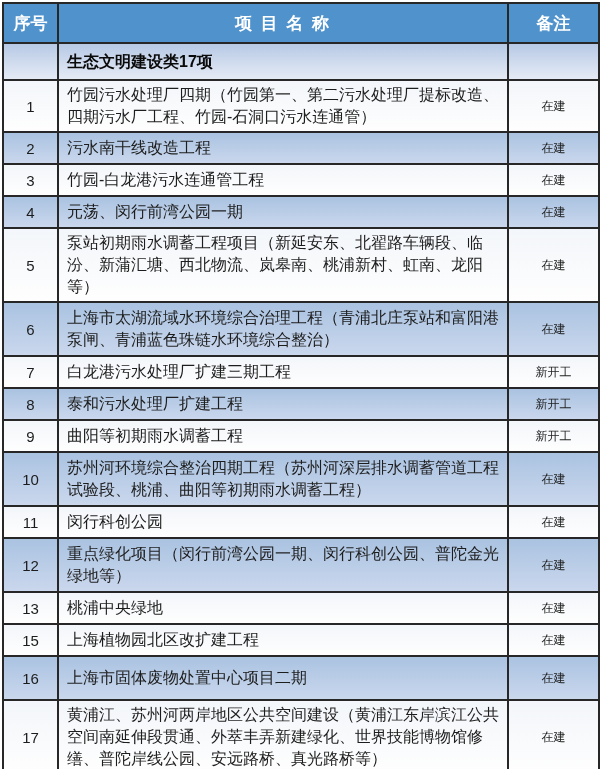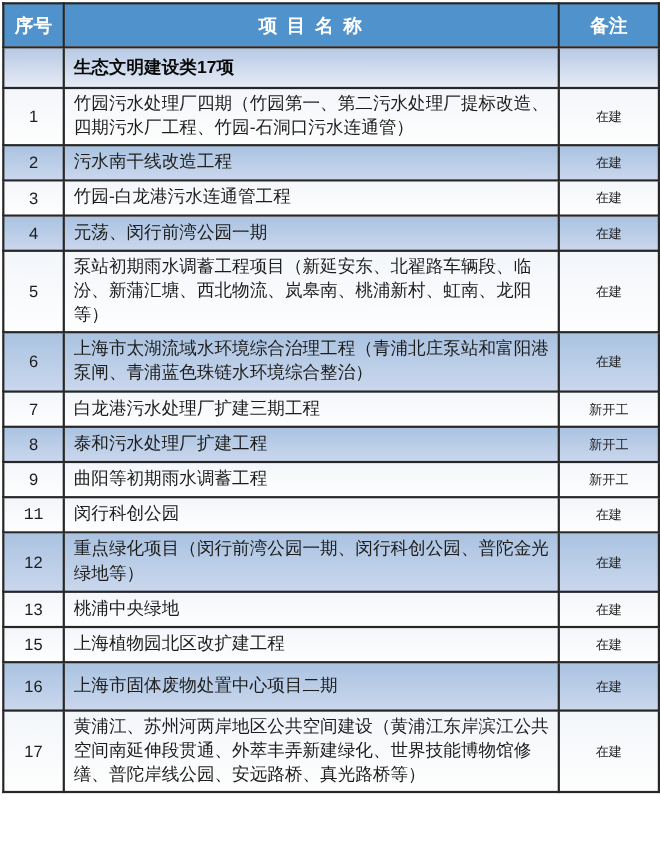--- a/index.html
+++ b/index.html
@@ -144,21 +144,26 @@
         <tr class="alt" style="height: 32px;">
           <td class="idx">8</td>
           <td class="name">泰和污水处理厂扩建工程</td>
           <td class="remark">新开工</td>
         </tr>
         <tr class="plain" style="height: 32px;">
           <td class="idx">9</td>
           <td class="name">曲阳等初期雨水调蓄工程</td>
           <td class="remark">新开工</td>
         </tr>
-        <tr class="plain" style="height: 32px; font-family: Liberation Mono, monospace;">
+        <tr class="alt" style="height: 54px;">
+          <td class="idx">10</td>
+          <td class="name">苏州河环境综合整治四期工程（苏州河深层排水调蓄管道工程试验段、桃浦、曲阳等初期雨水调蓄工程）</td>
+          <td class="remark">在建</td>
+        </tr>
+        <tr class="plain" style="height: 32px;">
           <td class="idx">11</td>
           <td class="name">闵行科创公园</td>
           <td class="remark">在建</td>
         </tr>
         <tr class="alt" style="height: 54px;">
           <td class="idx">12</td>
           <td class="name">重点绿化项目（闵行前湾公园一期、闵行科创公园、普陀金光绿地等）</td>
           <td class="remark">在建</td>
         </tr>
         <tr class="plain" style="height: 32px;">

